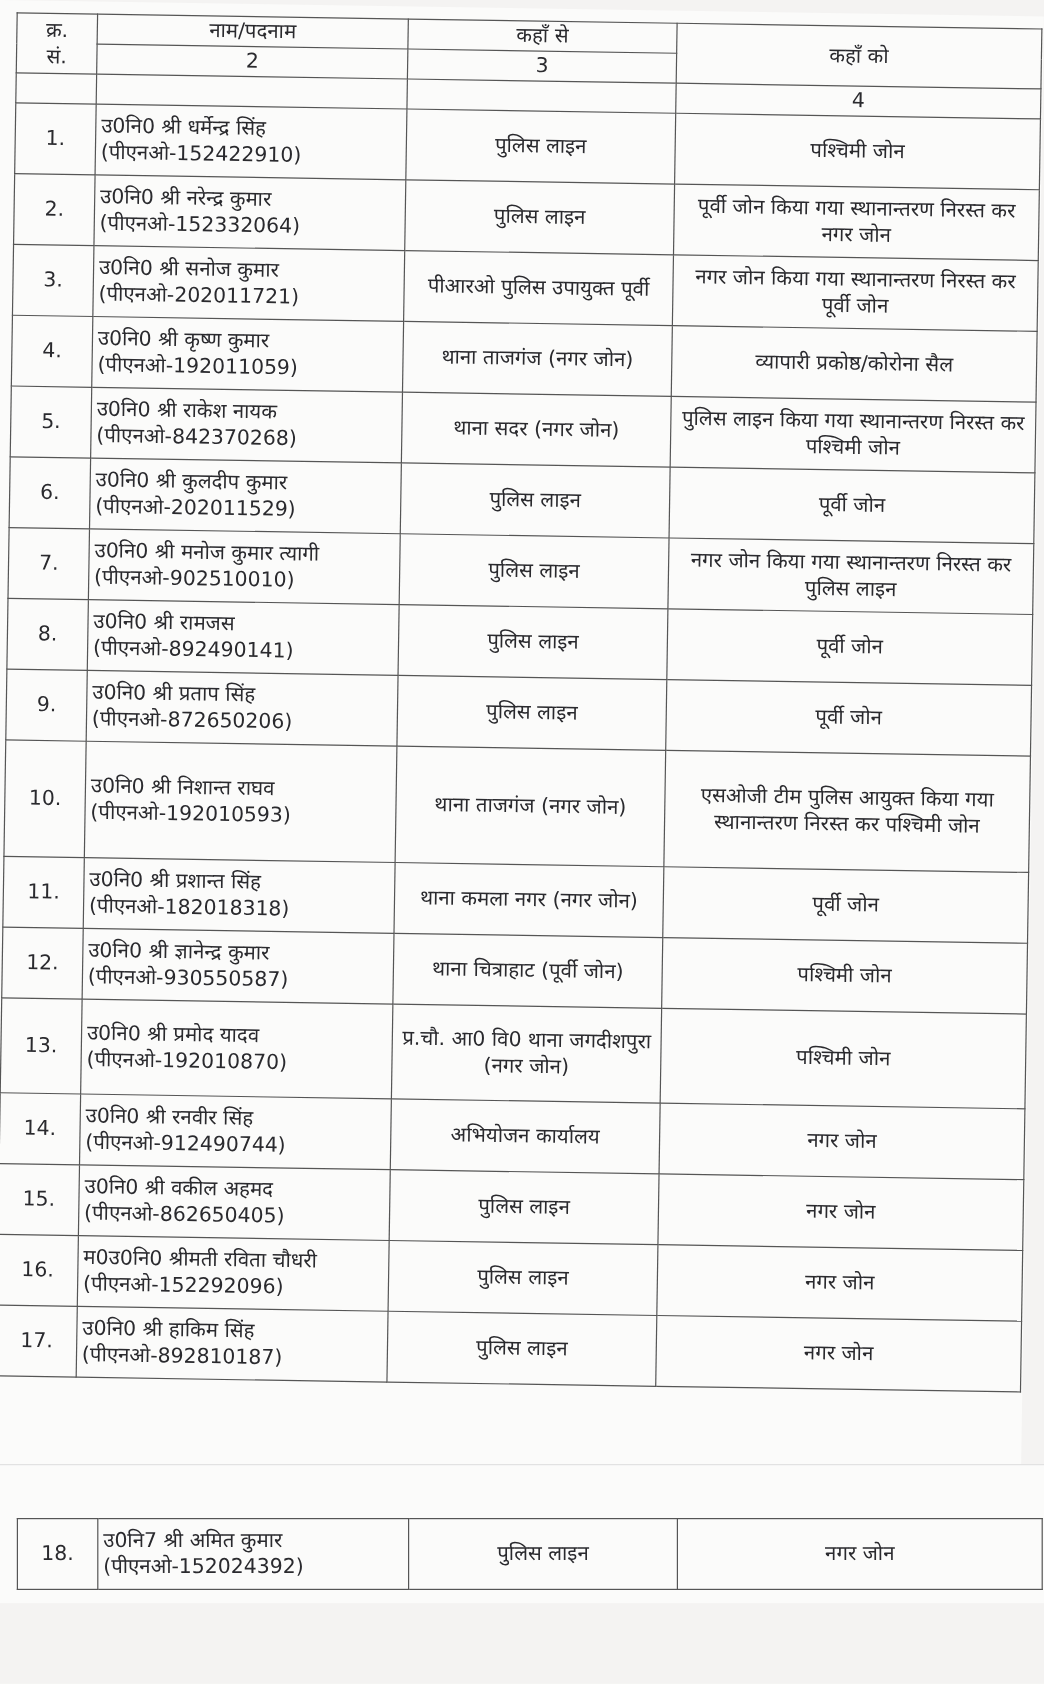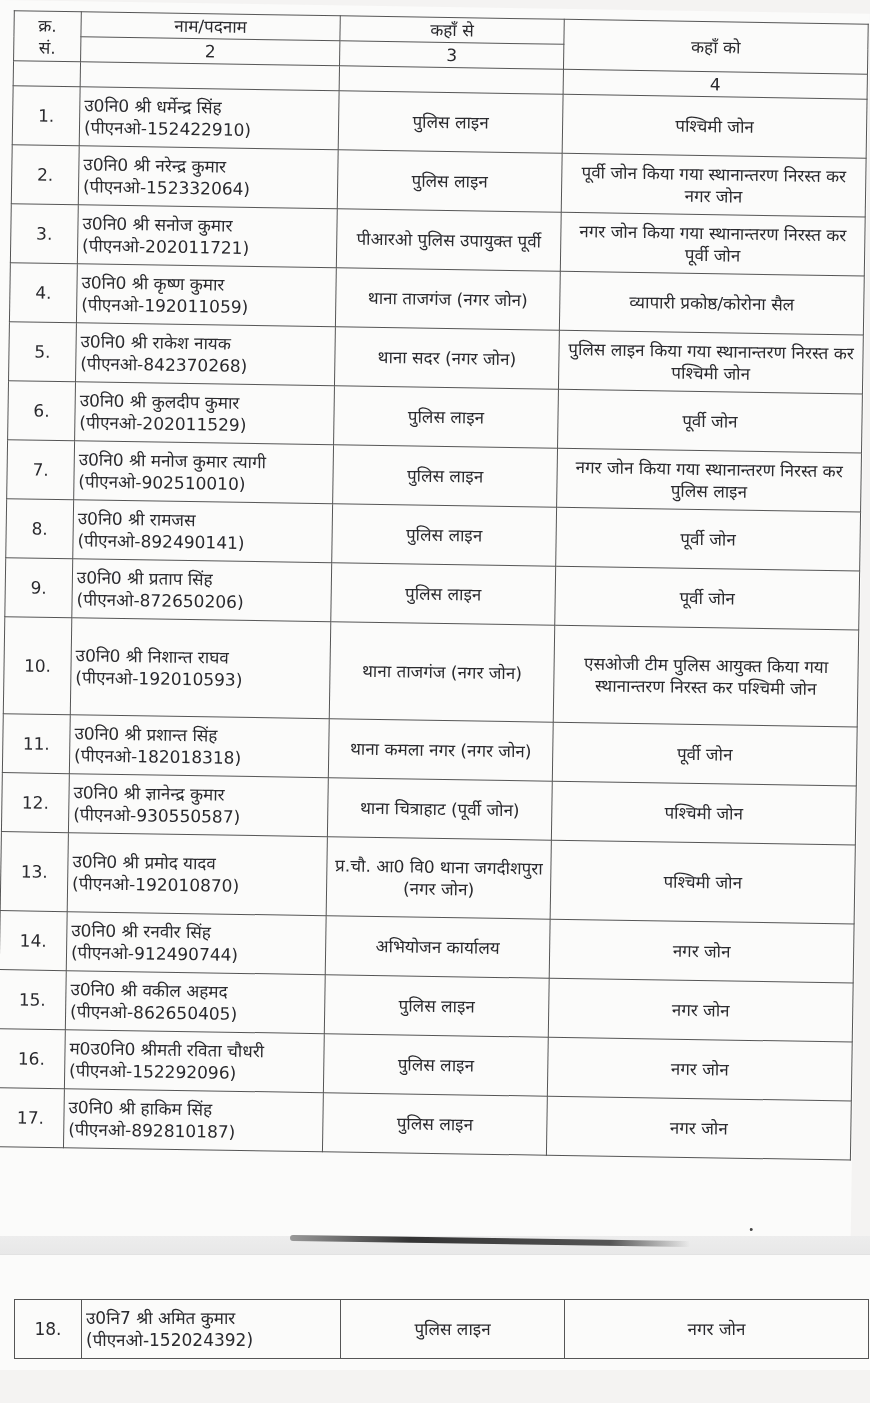--- a/index.html
+++ b/index.html
@@ -11,21 +11,21 @@
       color: #2a2a2e;
     }
     .page {
       position: absolute; left: 0; top: 0;
       width: 870px; height: 1240px;
       background: #fbfbfa;
       transform: rotate(0.9deg);
       transform-origin: 0 0;
     }
     .page2 {
-      position: absolute; left: 0; top: 1254px;
+      position: absolute; left: 0; top: 1220px;
       width: 870px; height: 115px;
       background: #fbfbfa;
       border-top: 1px solid #e2e2e2;
     }
     .shadow-band {
       position: absolute; left: 0; top: 1236px; width: 870px; height: 52px;
       background: linear-gradient(#ededed, #e4e4e4 60%, #f0f0f0);
     }
     .fold-line {
       position: absolute; left: 290px; top: 1238px; width: 400px; height: 6px;

